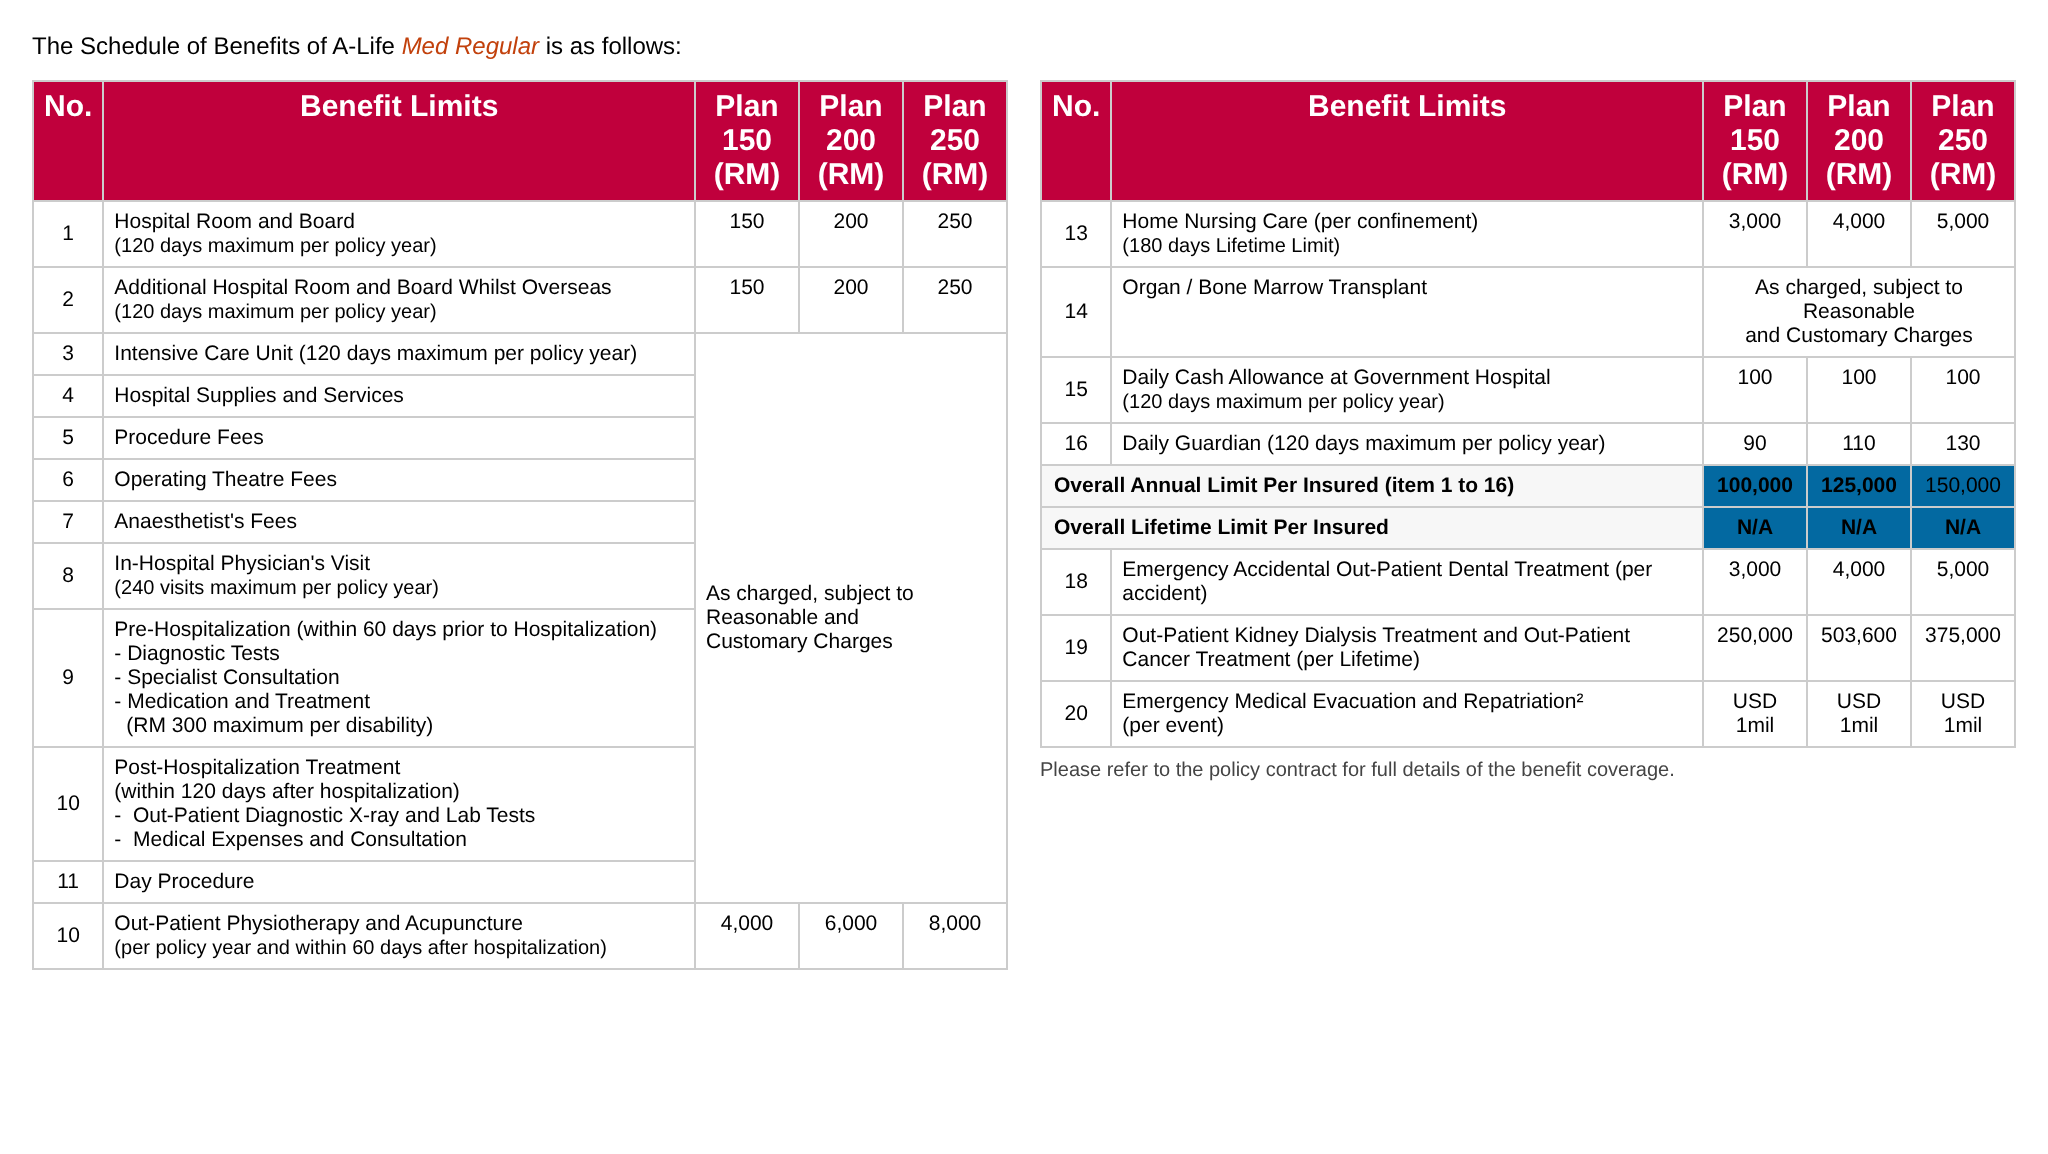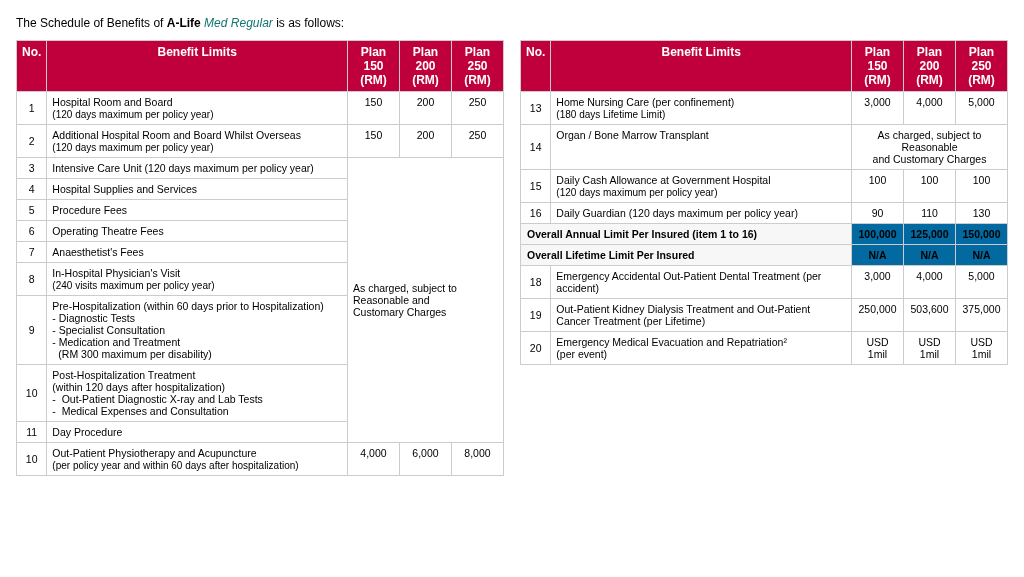--- a/index.html
+++ b/index.html
@@ -7,22 +7,22 @@
       font-family: Arial, sans-serif;
       font-size: 11px;
       background: #fff;
       padding: 16px;
       width: 1024px;
     }
     .intro {
       font-size: 12px;
       margin-bottom: 10px;
     }
-    .intro strong { font-weight: bold; margin-top: 12px; }
-    .intro em { font-style: italic; color: #0f766e; }
+    .intro strong { font-weight: normal; margin-top: 12px; }
+    .intro em { font-style: italic; color: #c2410c; }
     .tables-wrapper {
       display: flex;
       gap: 16px;
       align-items: flex-start;
     }
     .table-container {
       flex: 1;
     }
     table {
       width: 100%;
@@ -32,21 +32,21 @@
     th, td {
       border: 1px solid #ccc;
       padding: 4px 5px;
       vertical-align: top;
     }
     thead th {
       background: #c0003c;
       color: #fff;
       text-align: center;
       font-weight: bold;
-      font-size: 12px;
+      font-size: 15px;
     }
     .col-no {
       width: 28px;
       text-align: center;
     }
     .col-benefit {
       width: auto;
     }
     .col-plan {
       width: 52px;
@@ -206,21 +206,21 @@
           <td>Daily Guardian (120 days maximum per policy year)</td>
           <td class="num">90</td>
           <td class="num">110</td>
           <td class="num">130</td>
         </tr>
 
         <tr class="overall-row">
           <td colspan="2" style="font-weight:bold; padding-left:6px;">Overall Annual Limit Per Insured (item 1 to 16)</td>
           <td class="num" style="font-weight:bold;">100,000</td>
           <td class="num" style="font-weight:bold;">125,000</td>
-          <td class="num" style="font-weight:bold;">150,000</td>
+          <td class="num" style="font-weight:normal;">150,000</td>
         </tr>
 
         <tr class="overall-row">
           <td colspan="2" style="font-weight:bold; padding-left:6px;">Overall Lifetime Limit Per Insured</td>
           <td class="num" style="font-weight:bold;">N/A</td>
           <td class="num" style="font-weight:bold;">N/A</td>
           <td class="num" style="font-weight:bold;">N/A</td>
         </tr>
 
         <tr>
@@ -239,15 +239,16 @@
         </tr>
         <tr>
           <td class="row-number">20</td>
           <td>Emergency Medical Evacuation and Repatriation²<br>(per event)</td>
           <td class="num usd-cell">USD 1mil</td>
           <td class="num usd-cell">USD 1mil</td>
           <td class="num usd-cell">USD 1mil</td>
         </tr>
       </tbody>
     </table>
+    <p class="note">Please refer to the policy contract for full details of the benefit coverage.</p>
   </div>
 
 </div>
 
 </body></html>

